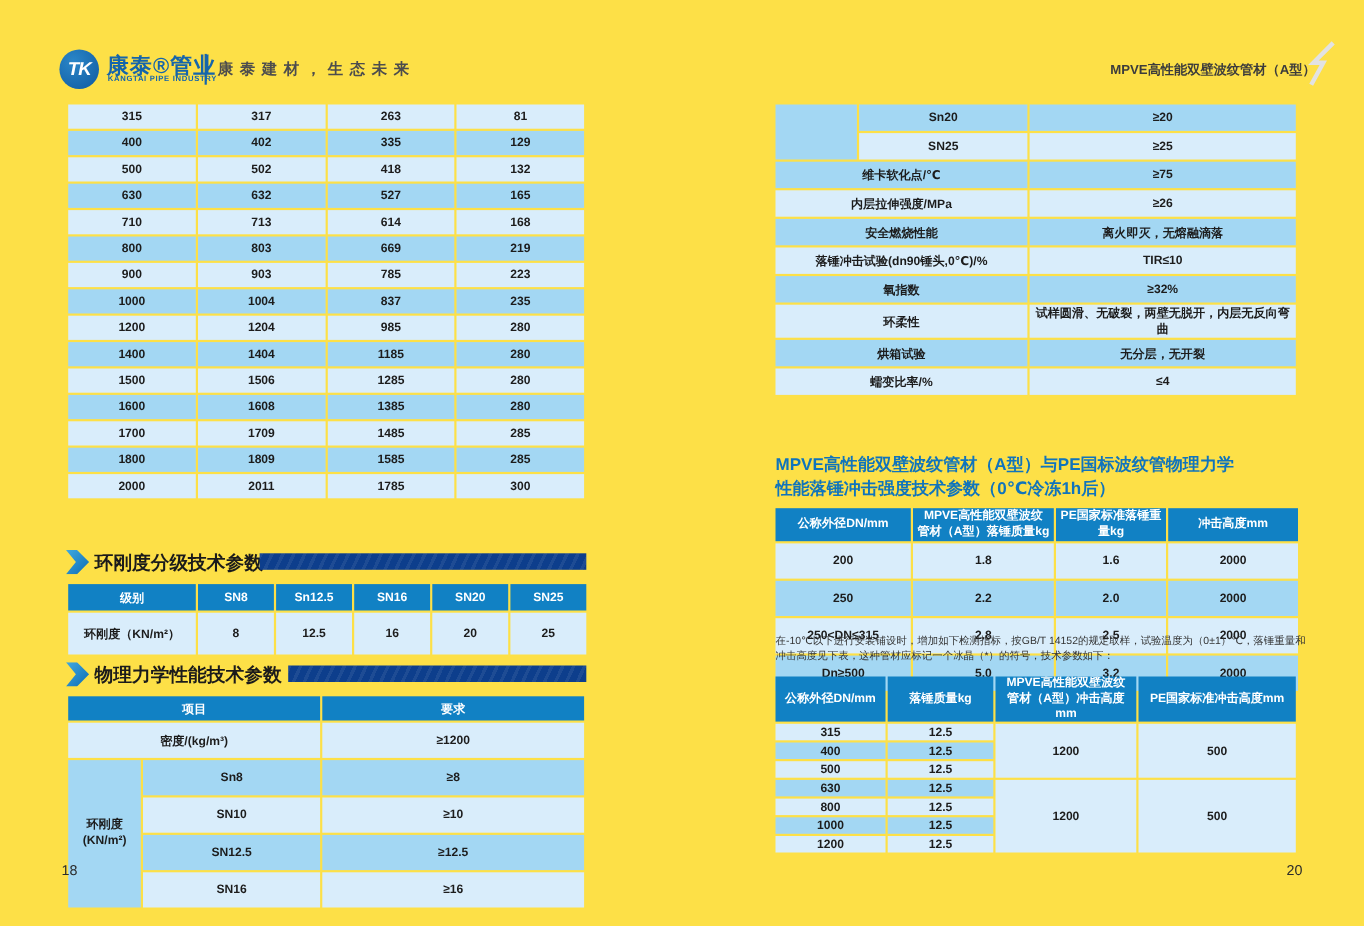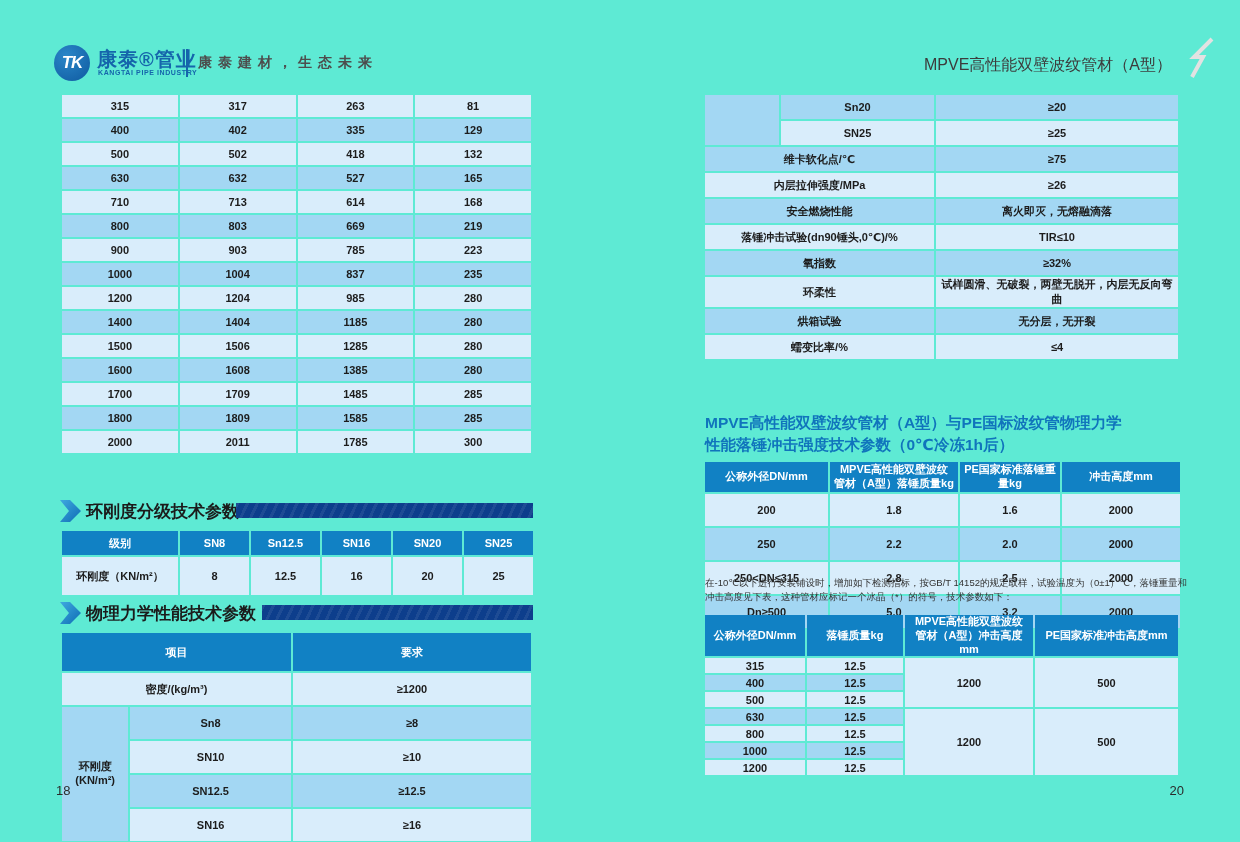--- a/index.html
+++ b/index.html
@@ -6,31 +6,31 @@
     --c-light:#d9edfb;
     --c-med:#a3d7f3;
     --c-head:#1181c4;
     --c-navy:#0d3e8c;
     --c-brand:#1565ab;
     --c-bluetext:#1074bc;
     --c-text:#222;
   }
   *{box-sizing:border-box;}
   body{margin:0;background:#ffffff;font-family:"Liberation Sans","DejaVu Sans",sans-serif;color:var(--c-text);}
-  .page{position:relative;width:1240px;height:842px;background:#5eead4;overflow:hidden;}
+  .page{position:relative;width:1240px;height:842px;background:#fde047;overflow:hidden;}
 
   
   .logo-circle{position:absolute;left:54px;top:45px;width:36px;height:36px;border-radius:50%;
     background:radial-gradient(circle at 35% 30%,#2a86c8,#0f5aa0);display:flex;align-items:center;justify-content:center;}
   .logo-tk{color:#fff;font-weight:bold;font-style:italic;font-size:17px;letter-spacing:-1px;}
   .brand-cn{position:absolute;left:97px;top:46px;font-size:20px;font-weight:bold;color:var(--c-brand);letter-spacing:1px;}
   .brand-en{position:absolute;left:98px;top:69px;font-size:7px;font-weight:bold;color:var(--c-brand);letter-spacing:0.6px;}
   .logo-divider{position:absolute;left:186px;top:49px;width:2px;height:28px;background:var(--c-brand);}
   .tagline{position:absolute;left:198px;top:54px;font-size:14px;font-weight:bold;color:#4d4d4d;letter-spacing:6px;}
-  .page-topic{position:absolute;right:68px;top:55px;font-size:16px;font-weight:normal;color:#3c3c3c;}
+  .page-topic{position:absolute;right:44px;top:55px;font-size:12px;font-weight:bold;color:#3c3c3c;}
   .corner-glyph{position:absolute;right:24px;top:36px;}
 
   
   table.tbl{border-collapse:separate;border-spacing:2px;table-layout:fixed;}
   table.tbl td,table.tbl th{text-align:center;vertical-align:middle;font-size:11px;font-weight:600;color:#1c1c1c;padding:0 2px;overflow:hidden;}
   .c-l{background:var(--c-light);}
   .c-m{background:var(--c-med);}
   .c-h{background:var(--c-head);color:#fff !important;font-weight:700;}
   .ml{white-space:pre-line;line-height:1.25;}
 
@@ -48,21 +48,21 @@
 
   #ringSec{left:60px;top:499px;width:473px;}
   #ringSec .sec-bar{left:176px;width:297px;}
   #ringTable{position:absolute;left:60px;top:529px;width:473px;}
   #ringTable th{height:24px;}
   #ringTable td{height:38px;margin-top:35px;}
 
   #physSec{left:60px;top:601px;width:473px;}
   #physSec .sec-bar{left:202px;width:271px;}
   #physTable{position:absolute;left:60px;top:631px;width:473px;}
-  #physTable th{height:38px;}
+  #physTable th{height:22px;}
   #physTable td{height:32px;}
 
   #propsTable{position:absolute;left:703px;top:93px;width:477px;}
   #propsTable td{height:24px;}
 
   .impact-heading{position:absolute;left:705px;top:412px;width:490px;font-size:15.5px;line-height:22px;
     font-weight:bold;color:var(--c-bluetext);}
 
   #impactTable{position:absolute;left:703px;top:460px;width:477px;}
   #impactTable th{height:30px;line-height:1.25;}

